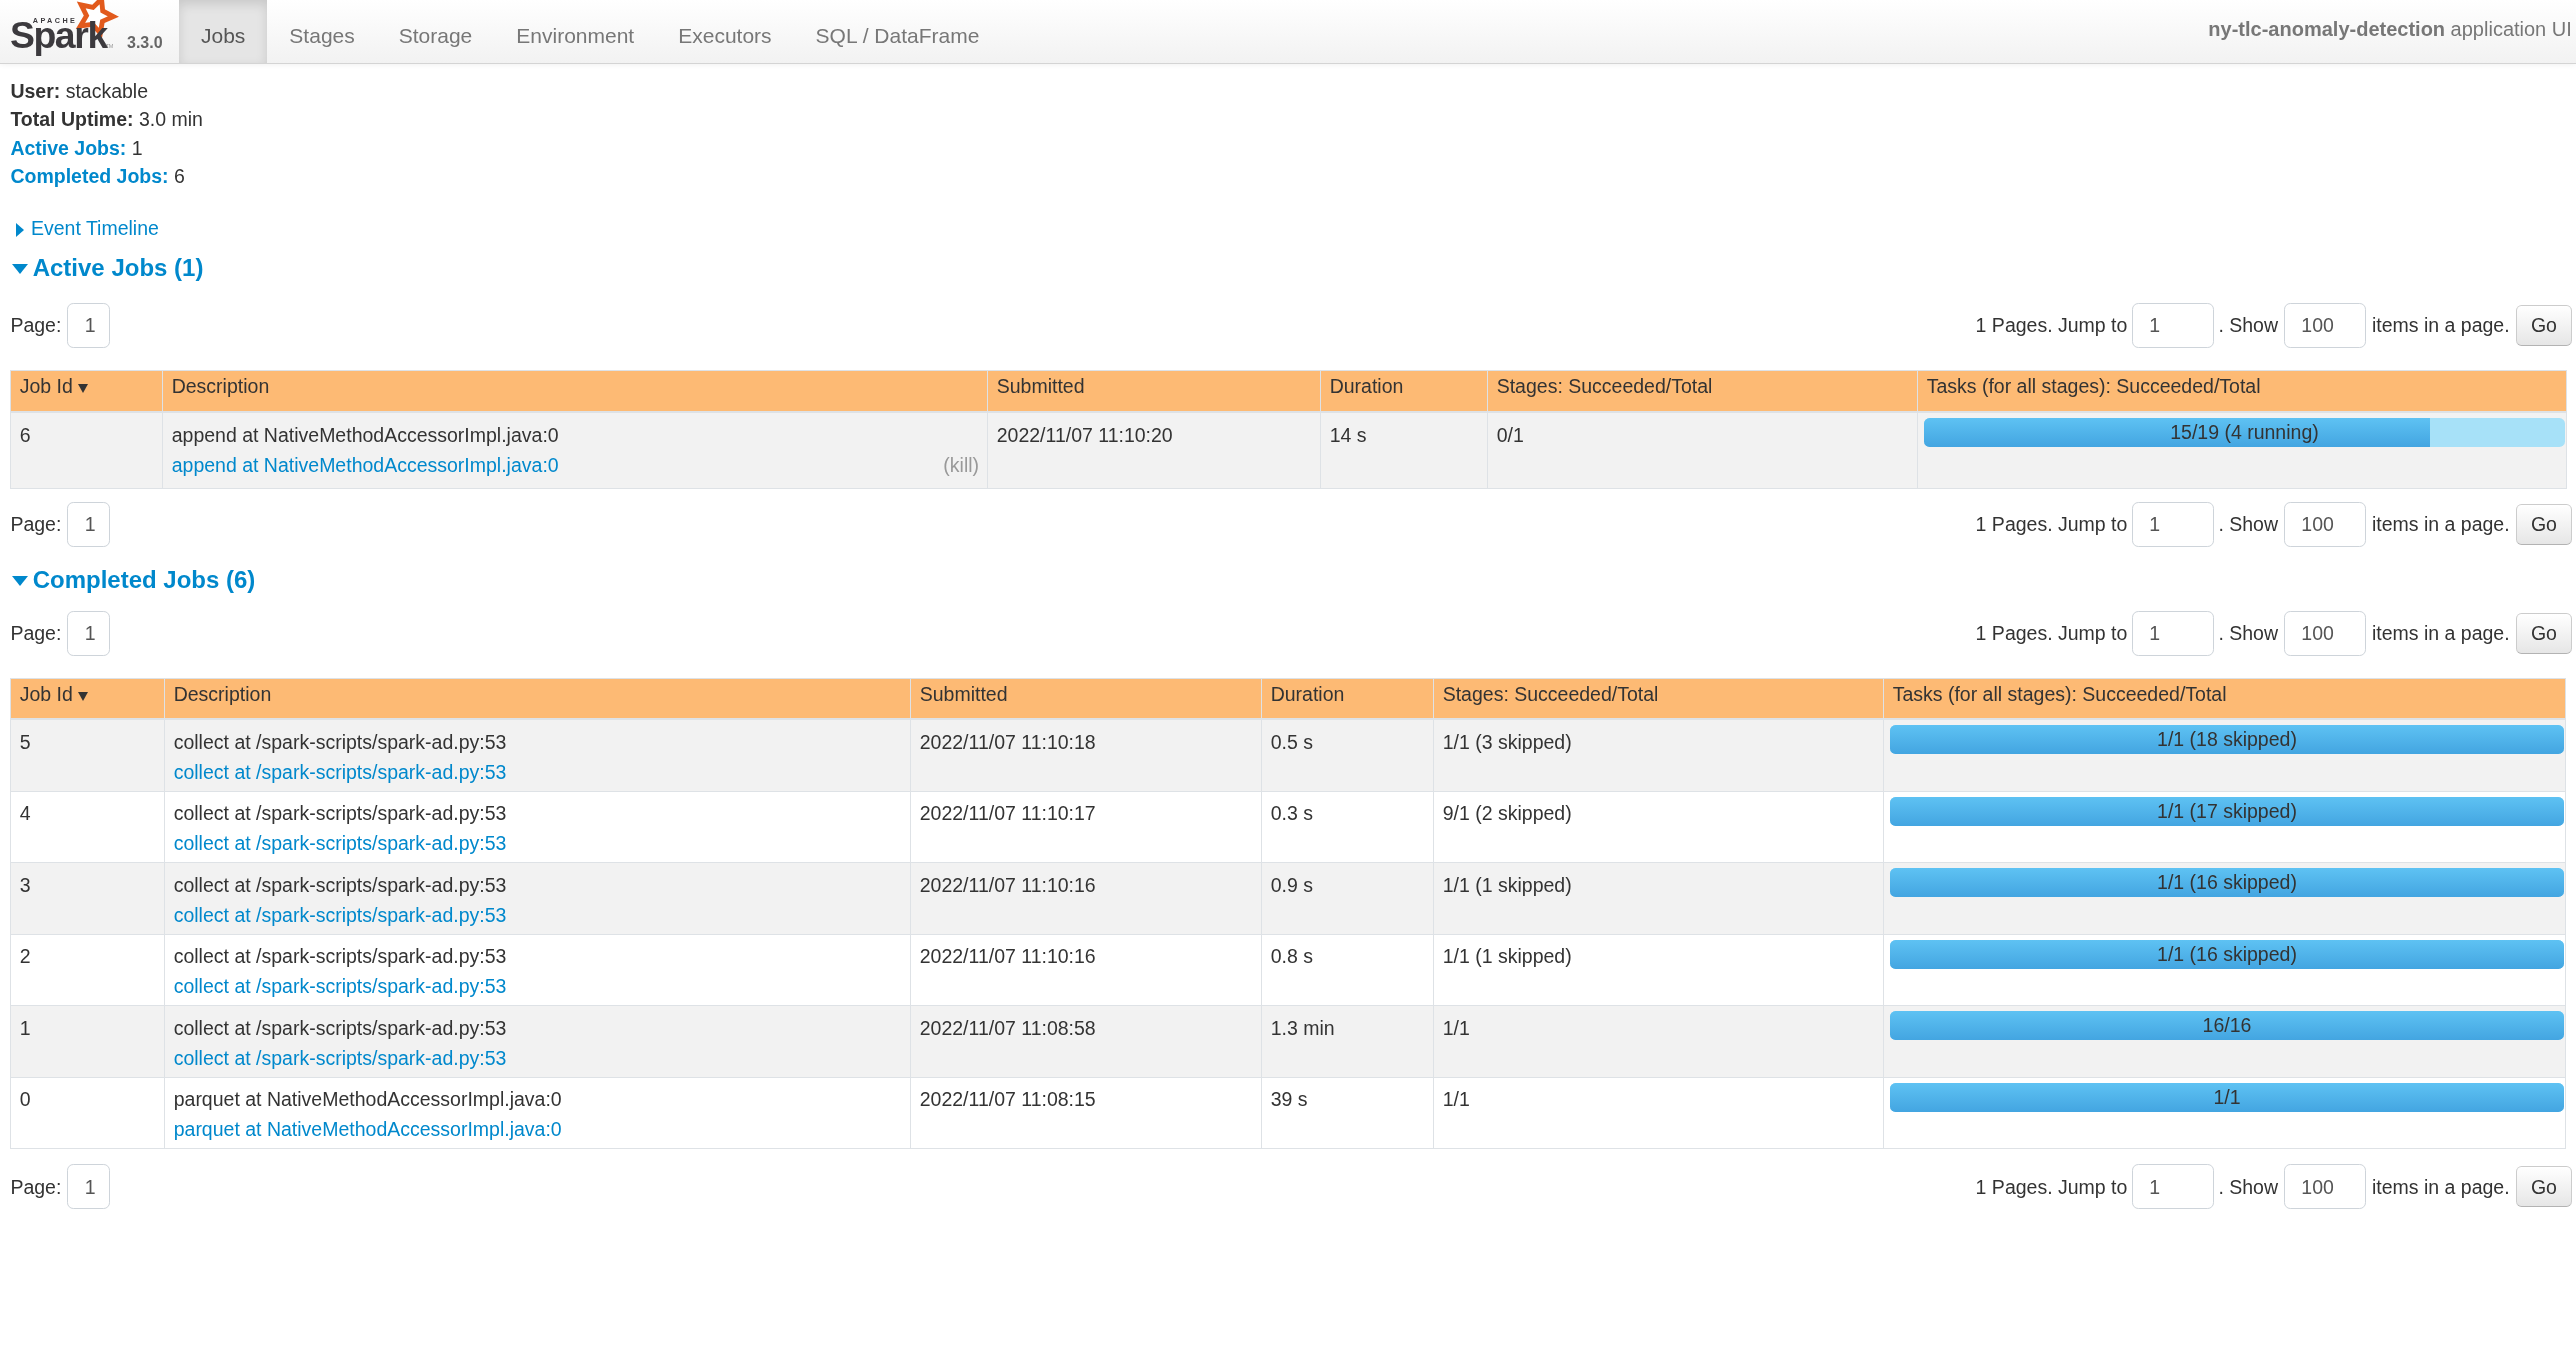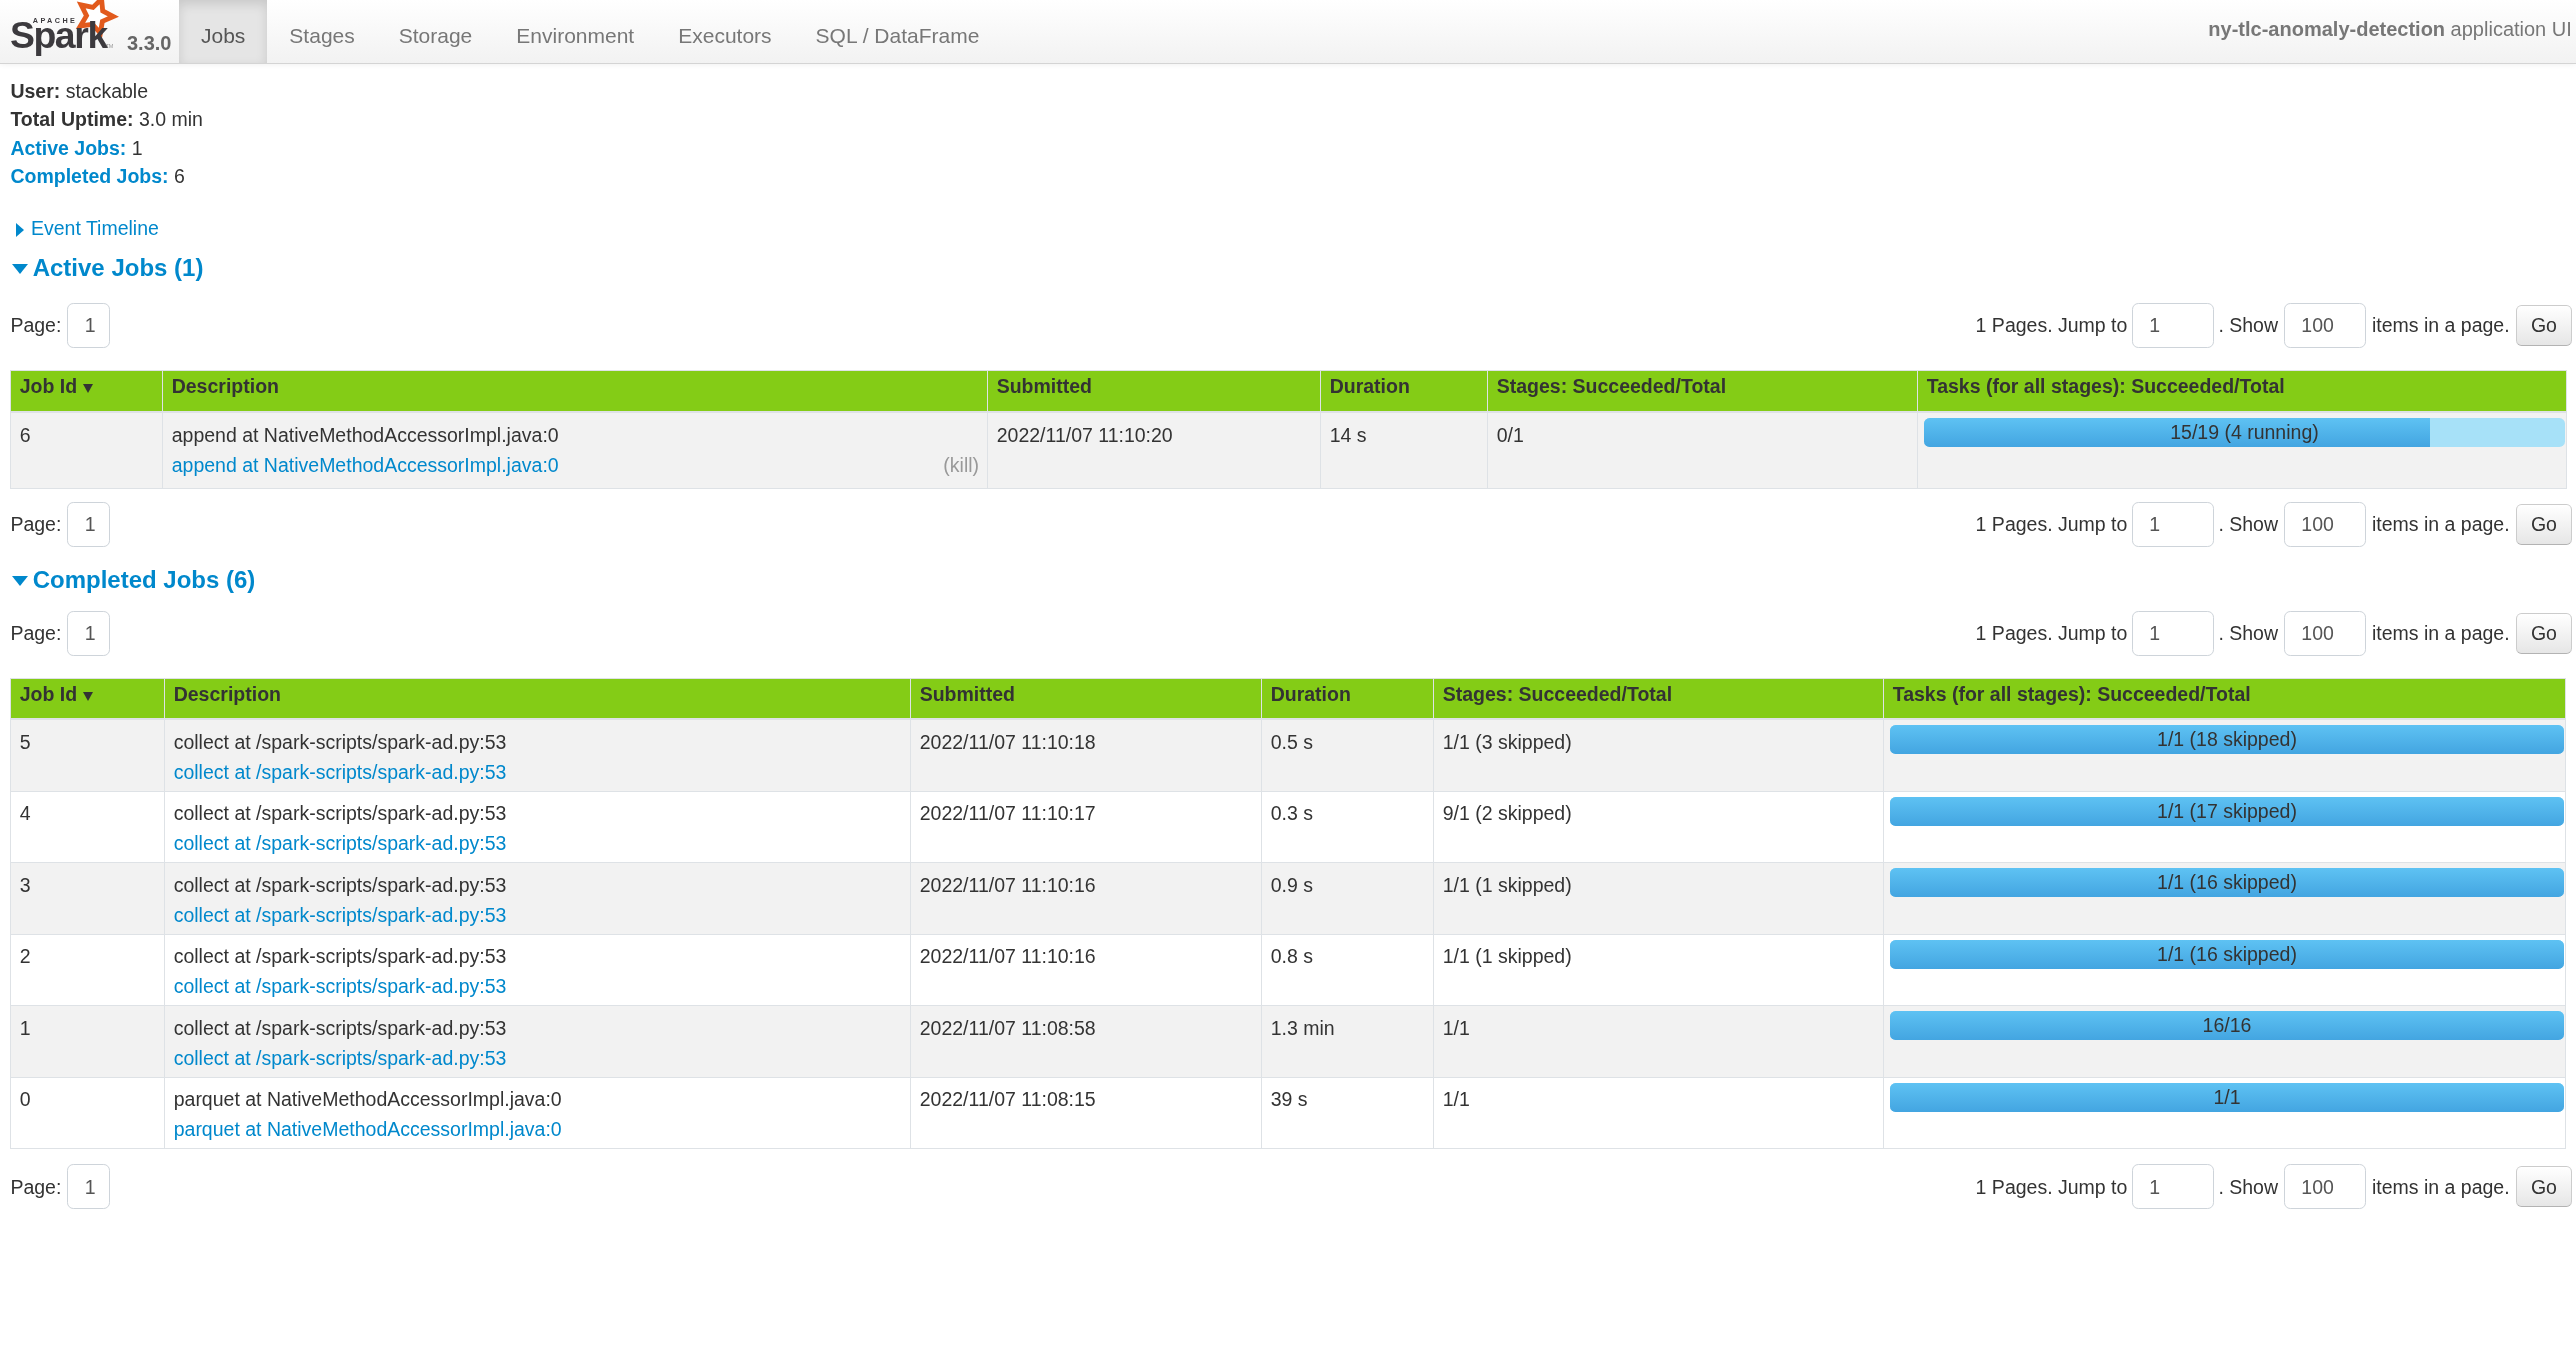--- a/index.html
+++ b/index.html
@@ -12,21 +12,21 @@
 a { color:#0088cc; text-decoration:none; }
 
 
 .navbar {
   position:relative; height:63px;
   background:linear-gradient(to bottom,#ffffff,#f2f2f2);
   border-bottom:1.4px solid #d4d4d4;
   box-shadow:0 1.4px 5.6px rgba(0,0,0,.065);
 }
 .brand { position:absolute; left:0; top:0; width:125px; height:63px; overflow:visible; }
-.version { position:absolute; left:127px; top:35px; font-size:20px; line-height:16px; font-weight:bold; color:#666; }
+.version { position:absolute; left:127px; top:35px; font-size:16px; line-height:16px; font-weight:bold; color:#666; }
 .navtabs { position:absolute; left:179px; top:0; height:63px; display:flex; list-style:none; }
 .navtabs li { height:63px; display:flex; }
 .navtabs a { display:flex; align-items:center; padding:9px 22px 0; font-size:21px; color:#777; }
 .navtabs li.active a { background:#e5e5e5; color:#555; box-shadow:inset 0 4.2px 11px rgba(0,0,0,.125); }
 .appname { position:absolute; right:4.2px; top:15.3px; font-size:20px; line-height:28.5px; color:#777; }
 .appname b { font-weight:bold; }
 
 
 .content { padding:0 10.4px; }
 h3.title { margin-top:47px; font-size:35px; line-height:39px; font-weight:bold; color:#333; }
@@ -54,21 +54,21 @@
 .pg-small { width:24px; }
 .pagerow .left .pginput { margin-left:5.6px; }
 .gobtn { margin-left:6.3px; width:54px; height:39px; border:1.4px solid #cccccc; border-bottom-color:#b3b3b3; border-radius:5.6px; background:linear-gradient(to bottom,#ffffff,#e6e6e6); color:#333; font-size:19.5px; display:flex; align-items:center; justify-content:center; }
 .gap1 { margin-left:4.2px; } .gap2 { margin-left:5.6px; }
 
 
 table.jobs { border-collapse:collapse; table-layout:fixed; width:2555px; }
 table.t1 { margin-top:21.6px; }
 table.t2 { margin-top:21px; }
 table.jobs th, table.jobs td { border:1.4px solid #dee2e6; text-align:left; vertical-align:top; font-size:19.5px; }
-table.jobs th { padding:1.4px 8.3px 9.7px; line-height:28.5px; font-weight:bold; background:#84cc16; border-bottom:2.8px solid #dee2e6; }
+table.jobs th { padding:1.4px 8.3px 9.7px; line-height:28.5px; font-weight:normal; background:#fdba74; border-bottom:2.8px solid #dee2e6; }
 table.jobs td { padding:6.3px 8.3px 4.2px; line-height:30px; }
 table.t1 td { padding-top:7px; padding-bottom:8.3px; }
 tr.odd td { background:#f2f2f2; }
 .sort { display:inline-block; width:0; height:0; border-top:9.7px solid #333; border-left:5.6px solid transparent; border-right:5.6px solid transparent; margin-left:0; }
 .killlink { float:right; color:#999; }
 td.tasks { padding:4.9px 1.4px 3.5px 5.6px !important; }
 .progress { position:relative; height:29px; border-radius:5.6px; background:#a7e1f8; overflow:hidden; }
 .progress .bar { position:absolute; left:0; top:0; bottom:0; background:linear-gradient(to bottom,#5ec2f3,#43a5e1); }
 .progress .lab { position:relative; text-align:center; line-height:29px; color:#333; font-size:19.5px; }
 </style>

